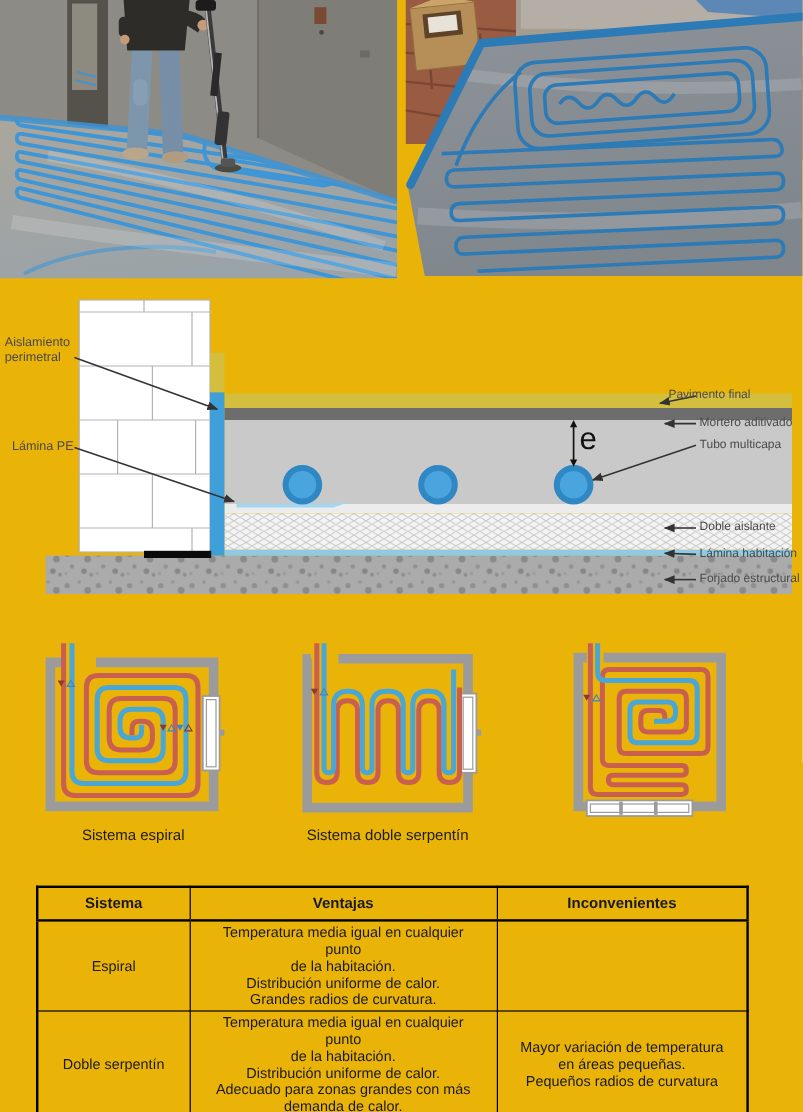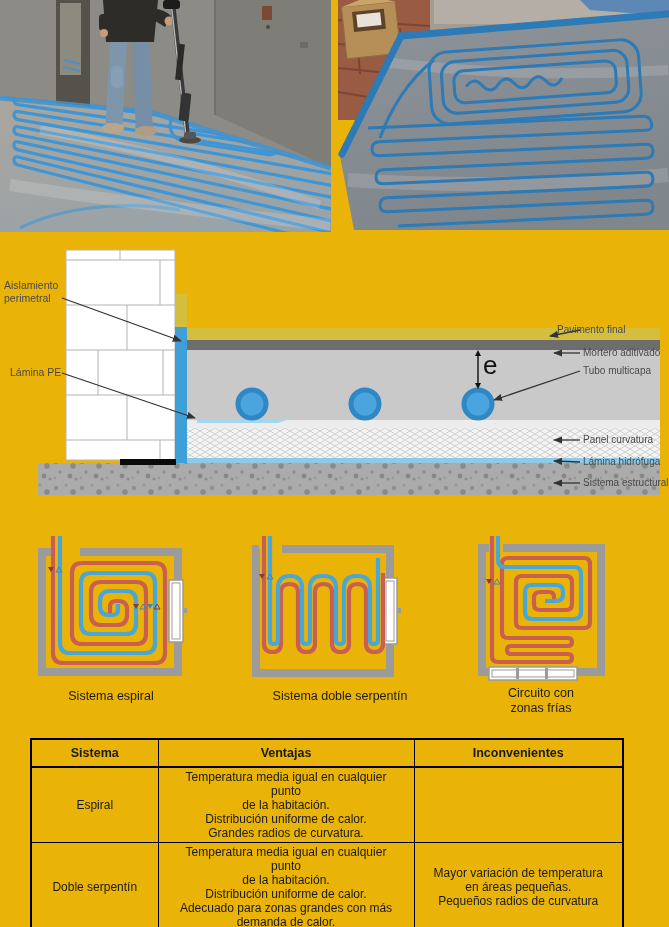--- a/index.html
+++ b/index.html
@@ -225,23 +225,23 @@
         <line x1="580" y1="235" x2="554" y2="235" marker-end="url(#ah)"></line>
       </g>
     </svg>
     <div class="lbl" style="left:4px;top:31px">Aislamiento
 perimetral</div>
     <div class="lbl" style="left:10px;top:118px">Lámina PE</div>
     <div class="e-dim" style="left:483px;top:104px">e</div>
     <div class="lblr" style="left:557px;top:76px">Pavimento final</div>
     <div class="lblr" style="left:583px;top:99px">Mortero aditivado</div>
     <div class="lblr" style="left:583px;top:117px">Tubo multicapa</div>
-    <div class="lblr" style="left:583px;top:186px">Panel curvatura</div>
-    <div class="lblr" style="left:583px;top:208px">Lámina hidrófuga</div>
-    <div class="lblr" style="left:583px;top:229px">Sistema estructural</div>
+    <div class="lblr" style="left:583px;top:186px">Doble aislante</div>
+    <div class="lblr" style="left:583px;top:208px">Lámina habitación</div>
+    <div class="lblr" style="left:583px;top:229px">Forjado estructural</div>
   </div>
 
   <div class="abs" style="left:0;top:528px;width:573px;height:199px">
     <svg width="669" height="199" viewBox="0 0 669 199">
       <g stroke="#9b9b9b" stroke-width="8" fill="none" stroke-linejoin="miter">
         <path d="M52,24 L42,24 L42,144 L178,144 L178,24 L80,24"></path>
         <path d="M259,21 L256,21 L256,145 L390,145 L390,21 L282,21"></path>
         <path d="M489,20 L482,20 L482,144 L490,144"></path>
         <path d="M575,144 L601,144 L601,20 L503,20"></path>
       </g>
@@ -279,23 +279,21 @@
         <polygon points="140,81 146,81 143,76" fill="none" stroke="#3a87c8" stroke-width="1"></polygon>
         <polygon points="147,76 153,76 150,81" fill="#3a87c8"></polygon>
         <polygon points="154,81 160,81 157,76" fill="none" stroke="#8b3a2e" stroke-width="1"></polygon>
         <polygon points="259,46 265,46 262,51" fill="#8b3a2e"></polygon>
         <polygon points="267,51 273,51 270,46" fill="none" stroke="#3a87c8" stroke-width="1"></polygon>
         <polygon points="486,51 492,51 489,56" fill="#8b3a2e"></polygon>
         <polygon points="494,56 500,56 497,51" fill="none" stroke="#3a87c8" stroke-width="1"></polygon>
       </g>
     </svg>
     <div class="cap" style="left:31px;top:161px;width:160px">Sistema espiral</div>
-    <div class="cap" style="left:260px;top:161px;width:160px">Sistema doble serpentín</div>
-    <div class="cap" style="left:461px;top:158px;width:160px">Circuito con
-zonas frías</div>
+    <div class="cap" style="left:243px;top:161px;width:160px">Sistema doble serpentín</div>
   </div>
 
   <table class="cmp">
     <colgroup>
         <col style="width:127px">
         <col style="width:256px">
         <col style="width:209px">
       </colgroup>
     <thead>
       <tr>

